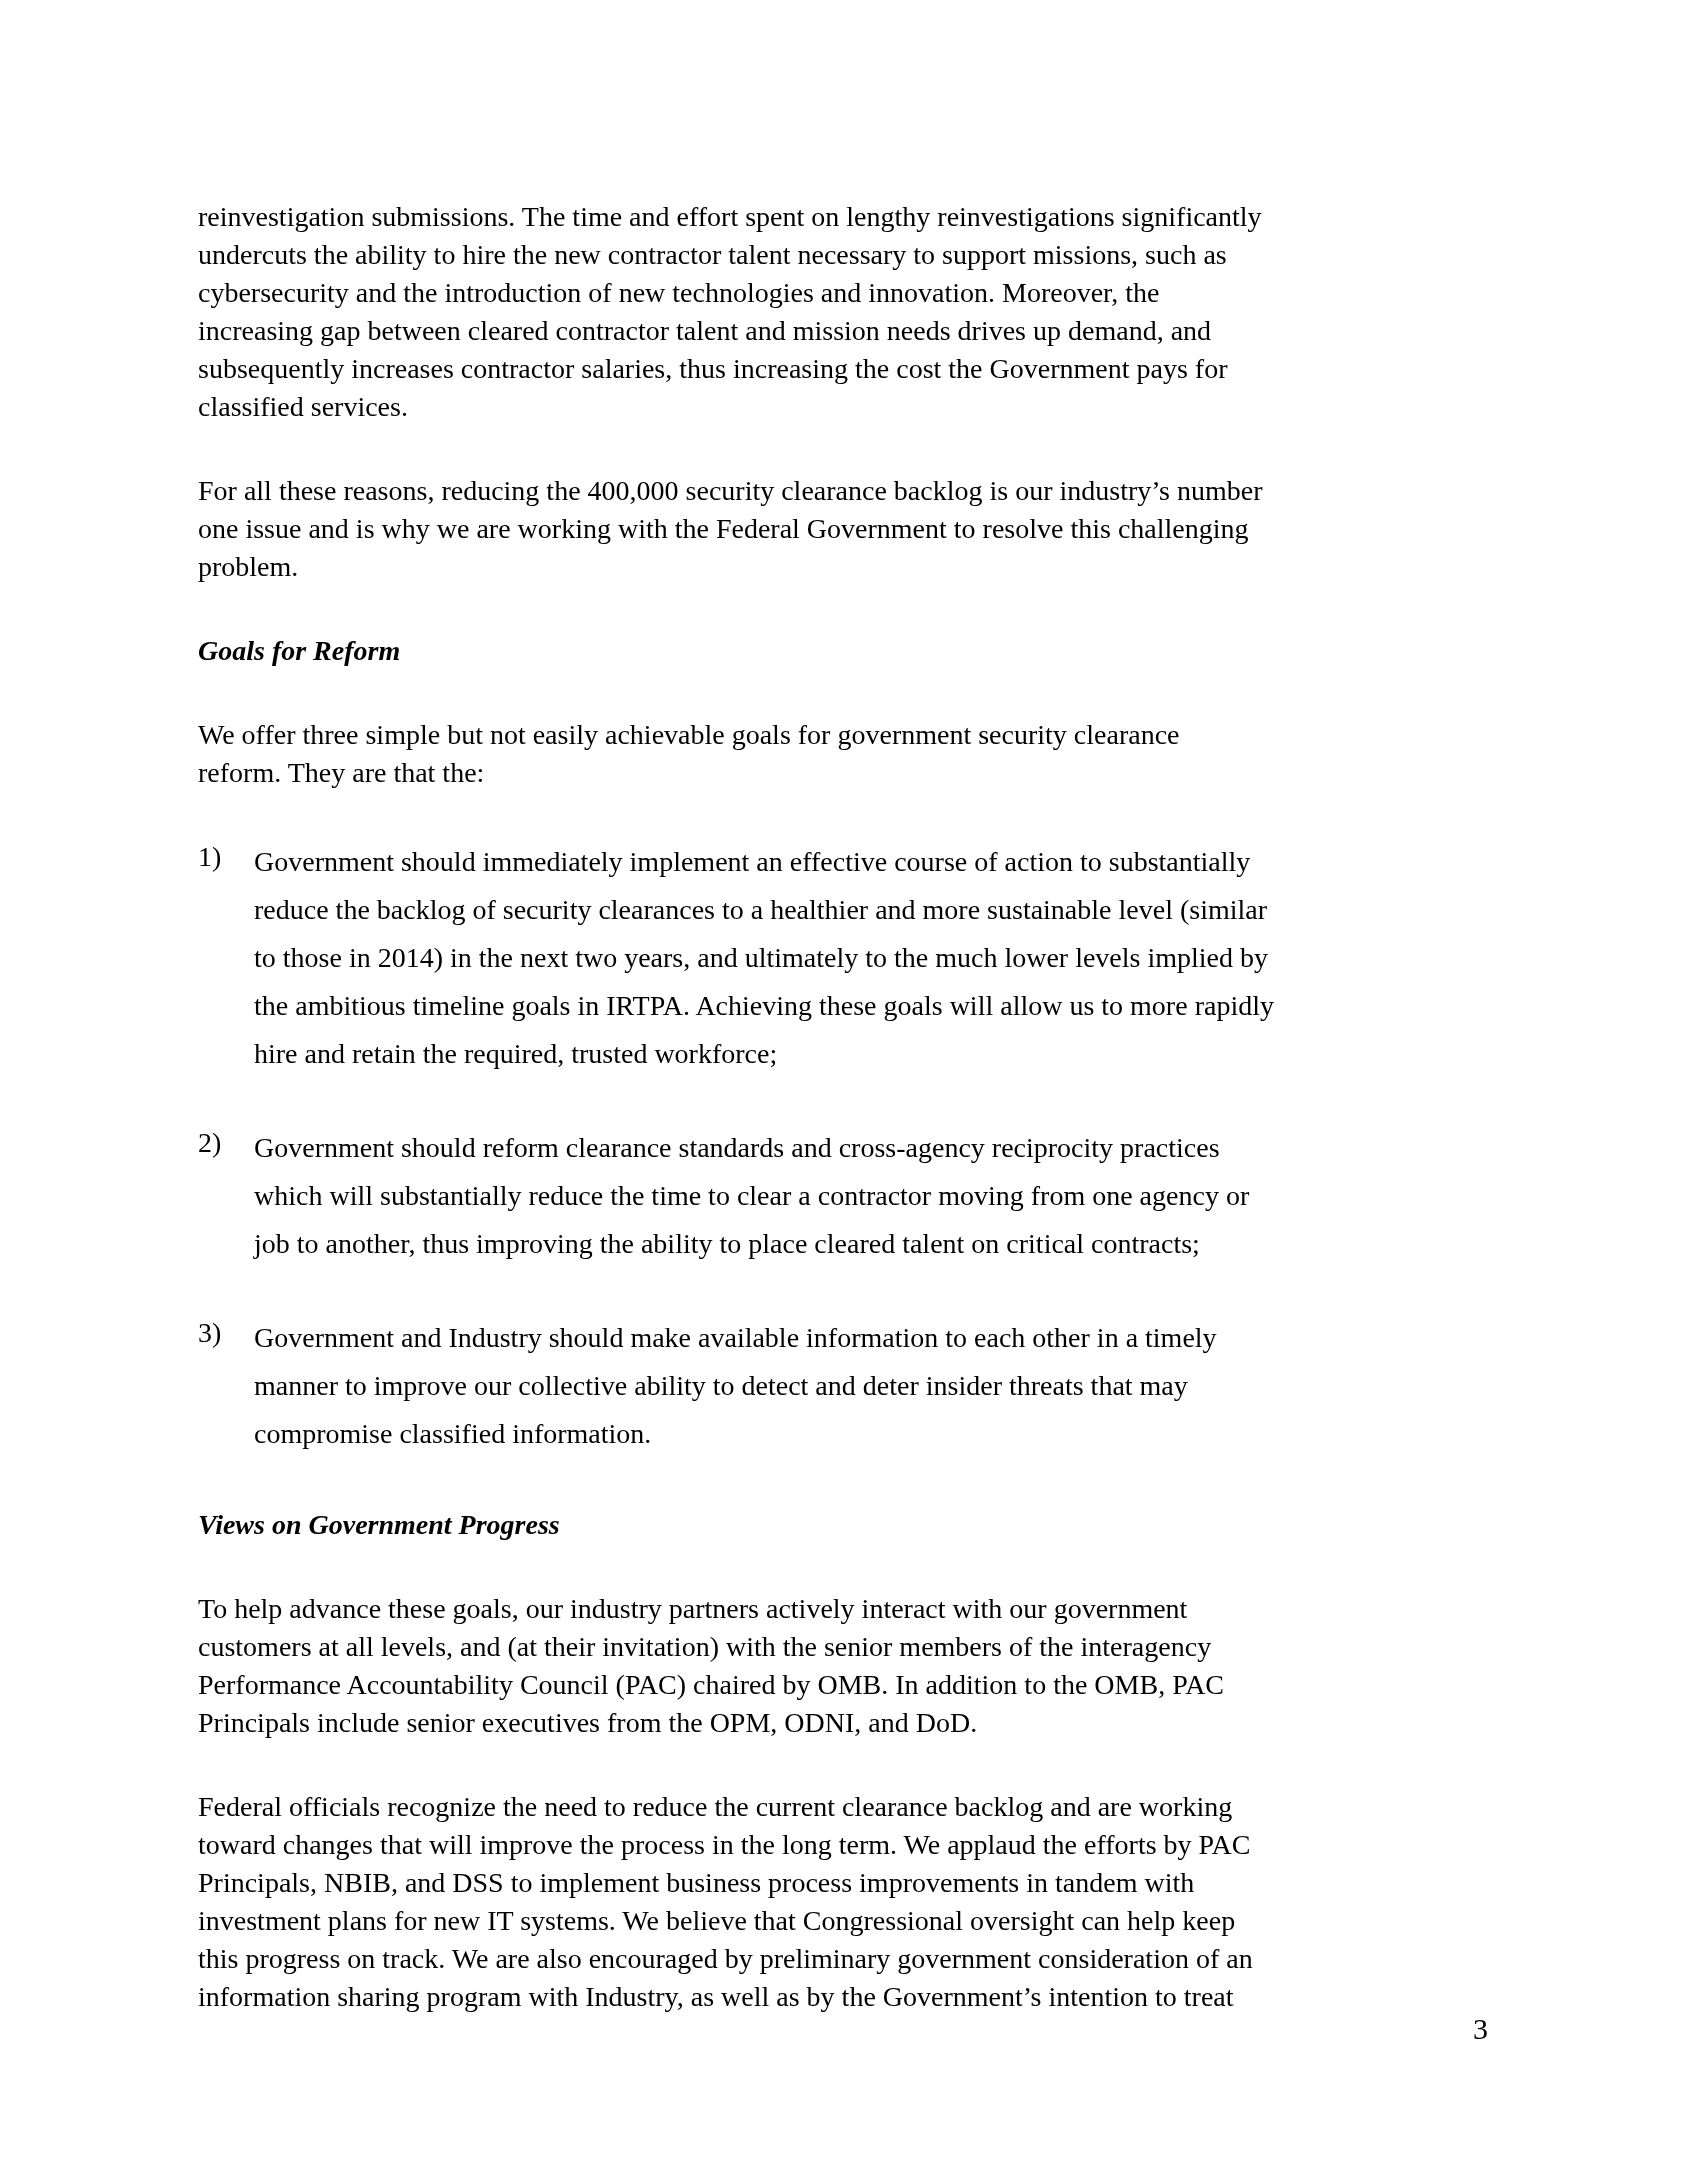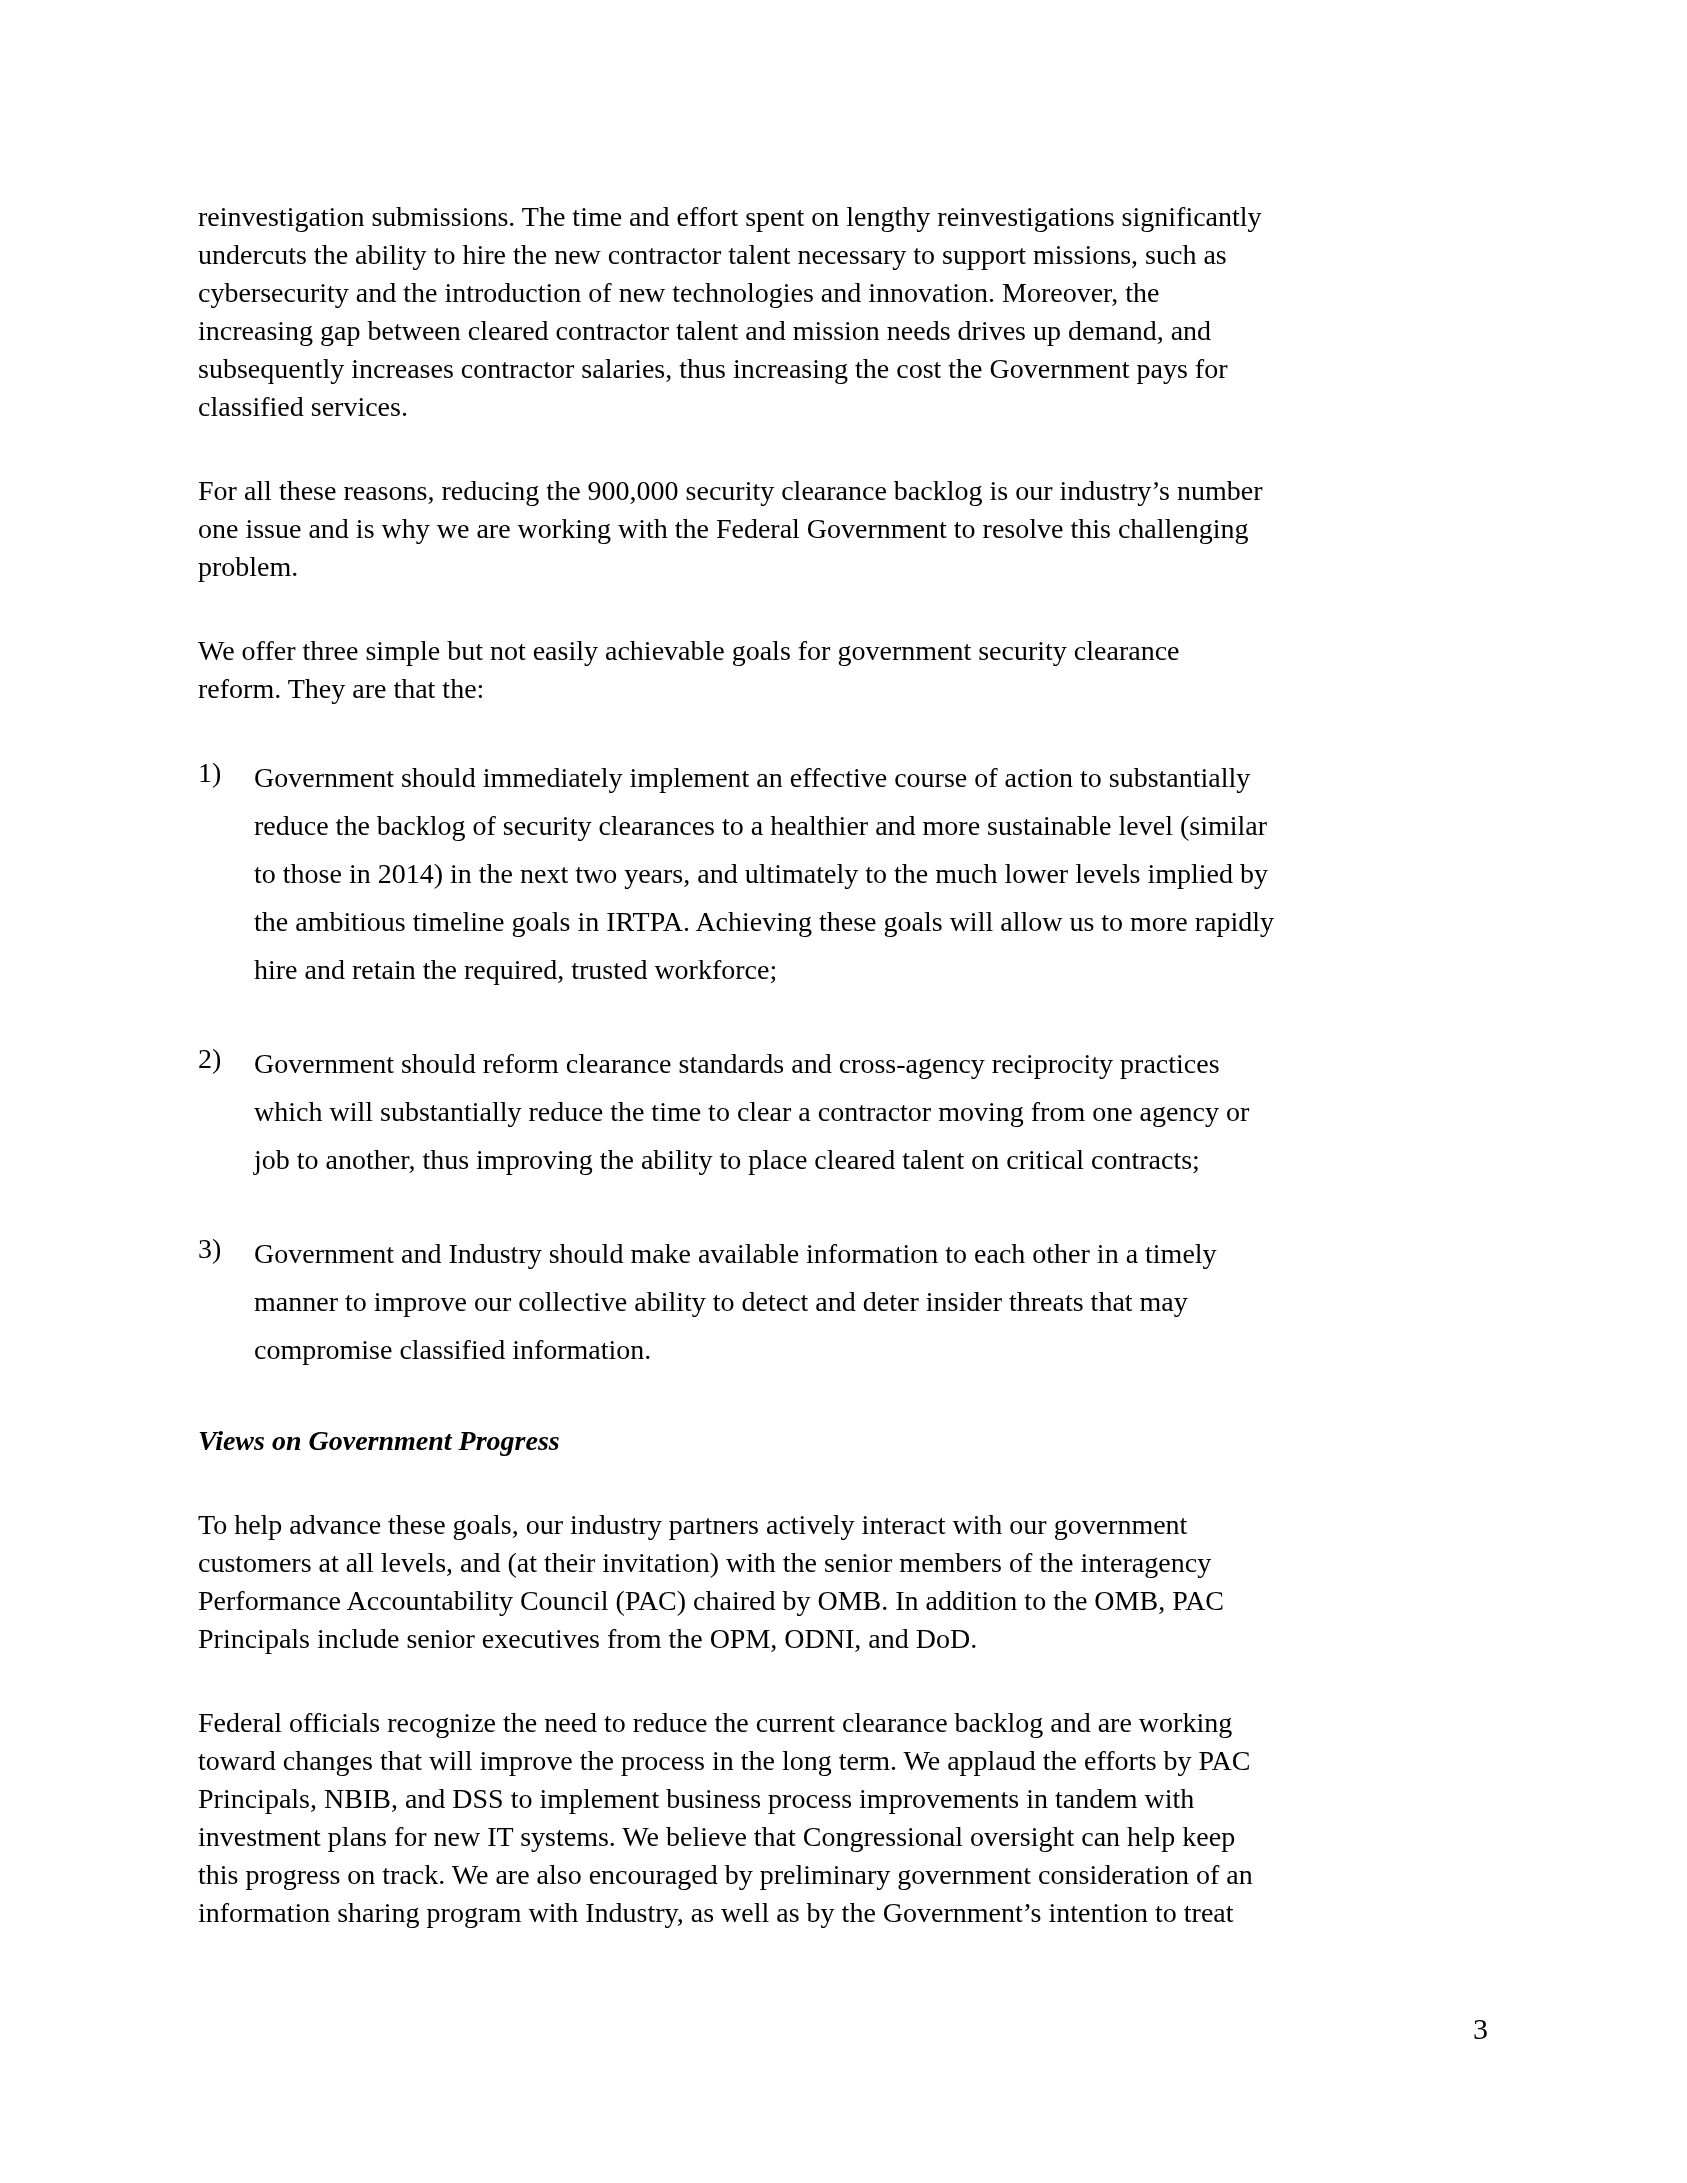--- a/index.html
+++ b/index.html
@@ -77,24 +77,25 @@
 <div class="page">
   <div class="content">
 
     <p class="body-para">reinvestigation submissions.  The time and effort spent on lengthy reinvestigations significantly
 undercuts the ability to hire the new contractor talent necessary to support missions, such as
 cybersecurity and the introduction of new technologies and innovation.  Moreover, the
 increasing gap between cleared contractor talent and mission needs drives up demand, and
 subsequently increases contractor salaries, thus increasing the cost the Government pays for
 classified services.</p>
 
-    <p class="body-para">For all these reasons, reducing the 900,000 security clearance backlog is our industry’s number
+    <p class="body-para">For all these reasons, reducing the 400,000 security clearance backlog is our industry’s number
 one issue and is why we are working with the Federal Government to resolve this challenging
 problem.</p>
 
+    <h2 class="heading">Goals for Reform</h2>
 
     <p class="body-para">We offer three simple but not easily achievable goals for government security clearance
 reform.  They are that the:</p>
 
     <div class="num-list">
 
       <div class="list-item">
         <span class="list-marker">1)</span>
         <div class="list-text">Government should immediately implement an effective course of action to substantially
 reduce the backlog of security clearances to a healthier and more sustainable level (similar

